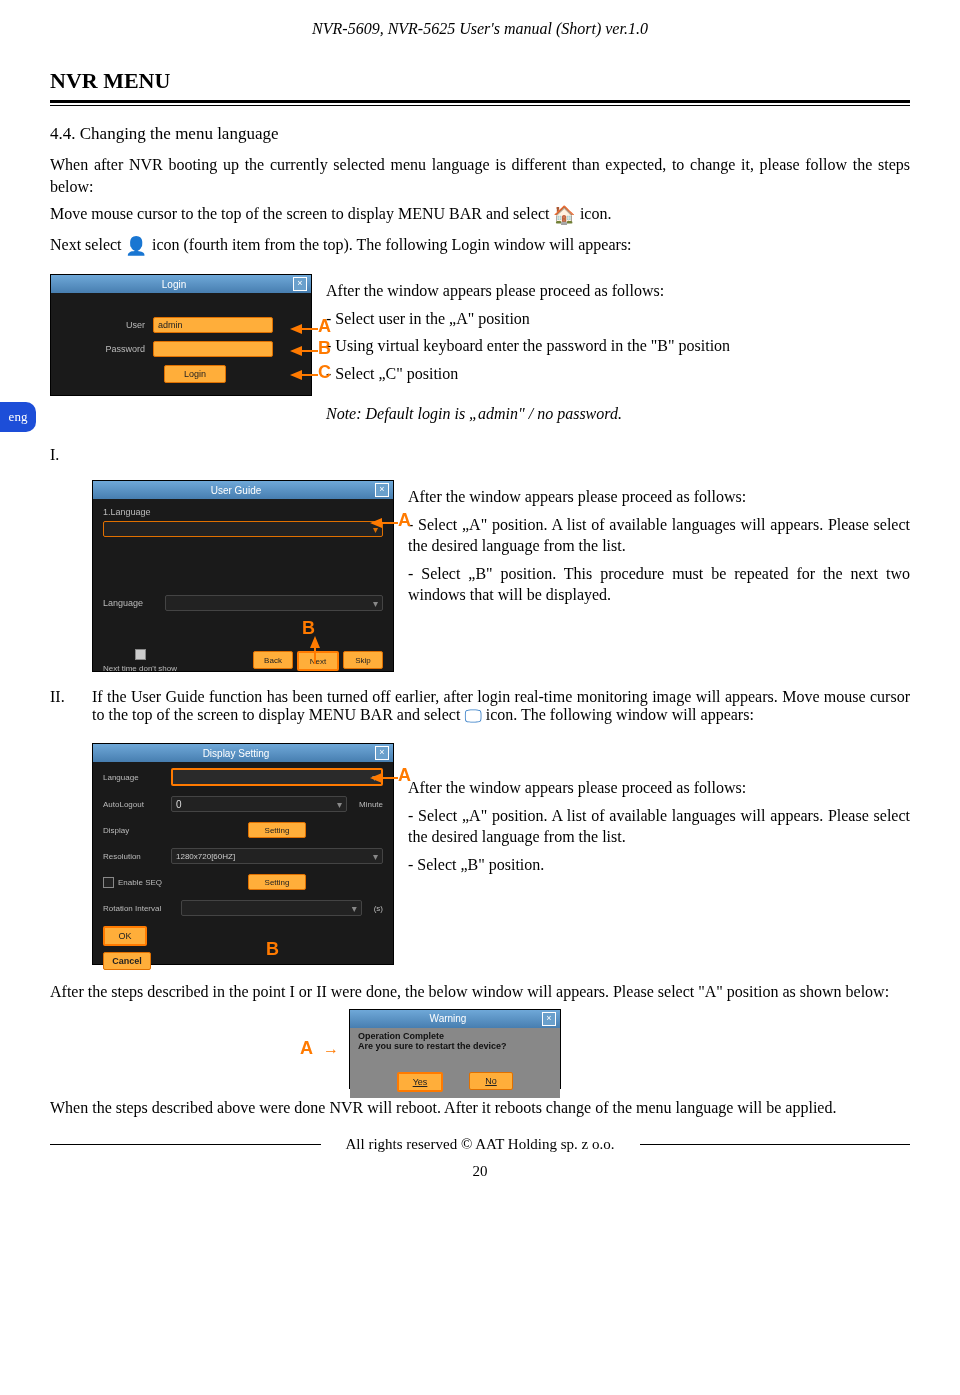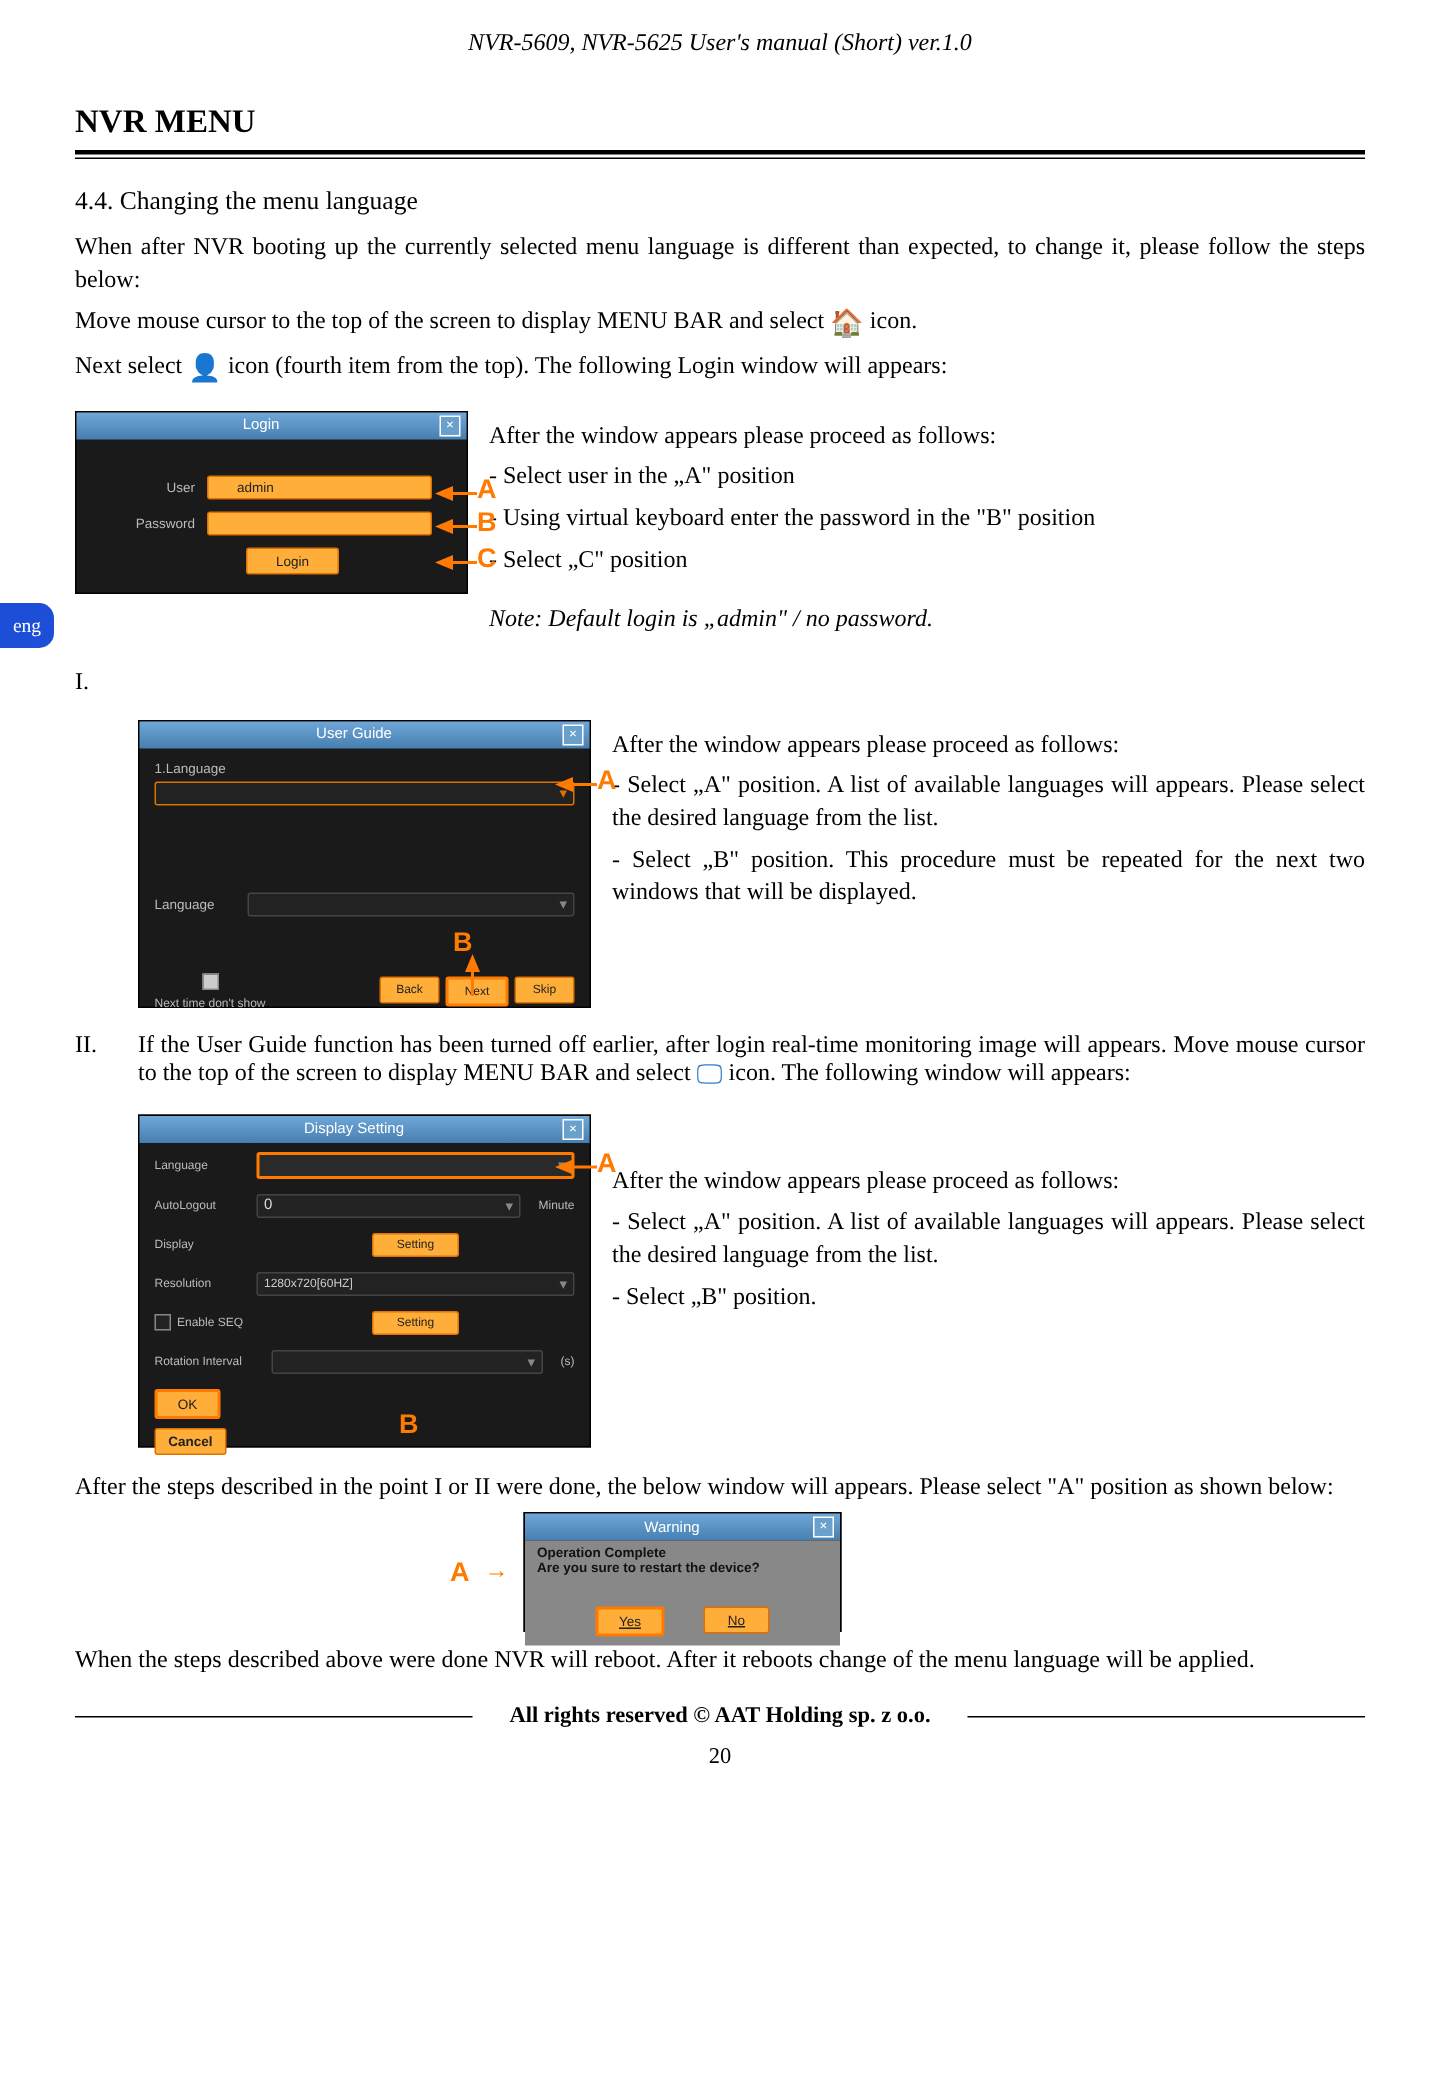--- a/index.html
+++ b/index.html
@@ -78,21 +78,20 @@
   .shot { flex: 0 0 auto; }
   .beside { flex: 1 1 auto; }
   .note { font-style: italic; margin-top: 18px; }
   .roman { display: flex; gap: 18px; margin: 16px 0 2px 0; }
   .roman .rn { width: 24px; flex: 0 0 24px; }
   .footer-bar {
     display: flex;
     align-items: center;
     gap: 25px;
     margin-top: 18px;
-    font-weight: bold;
   }
   .footer-bar .line { flex: 1; border-top: 1.2px solid #000; }
   .footer-text { font-size: 15px; }
   .page-num { text-align: center; margin-top: 10px; font-size: 15px; }
 
   
   .win {
     background: #1a1a1a;
     color: #ddd;
     font-family: Arial, sans-serif;
@@ -152,21 +151,21 @@
     top:10px; left:-1px;
     width:2px; height:18px;
     background:#ff7a00;
   }
 
   
   .login-win { width: 260px; height: 120px; position: relative; }
   .login-body { padding: 24px 16px 10px 16px; display:flex; flex-direction:column; gap:8px; align-items:center; }
   .login-row { display:flex; gap:8px; align-items:center; width: 100%; justify-content:center; }
   .login-row .lbl { width: 56px; text-align:right; font-size:9px; color:#bbb; }
-  .login-row .fld { width: 110px; height: 14px; background:#ffae3a; border:1px solid #e07000; border-radius:2px; color:#222; font-size:9px; padding:0 19px; display:flex; align-items:center; }
+  .login-row .fld { width: 110px; height: 14px; background:#ffae3a; border:1px solid #e07000; border-radius:2px; color:#222; font-size:9px; padding:0 4px; display:flex; align-items:center; }
   .login-btn { width: 60px; height: 16px; background:#ffae3a; border:1px solid #e07000; border-radius:2px; color:#222; font-size:9px; display:flex; align-items:center; justify-content:center; margin-left: 28px; }
 
   
   .guide-win { width: 300px; height: 190px; position: relative; }
   .guide-body { padding: 6px 10px 6px 10px; height: calc(100% - 22px); display:flex; flex-direction:column; }
   .guide-top { font-size:9px; color:#bbb; margin: 2px 0 4px 0; }
   .guide-lang-field {
     width: 270px; height: 14px; background:#222; border:1px solid #e07000; border-radius:2px; display:flex; align-items:center; justify-content:flex-end; padding:0 4px;
   }
   .guide-lang-field .dd { color:#e07000; font-size:10px; }

